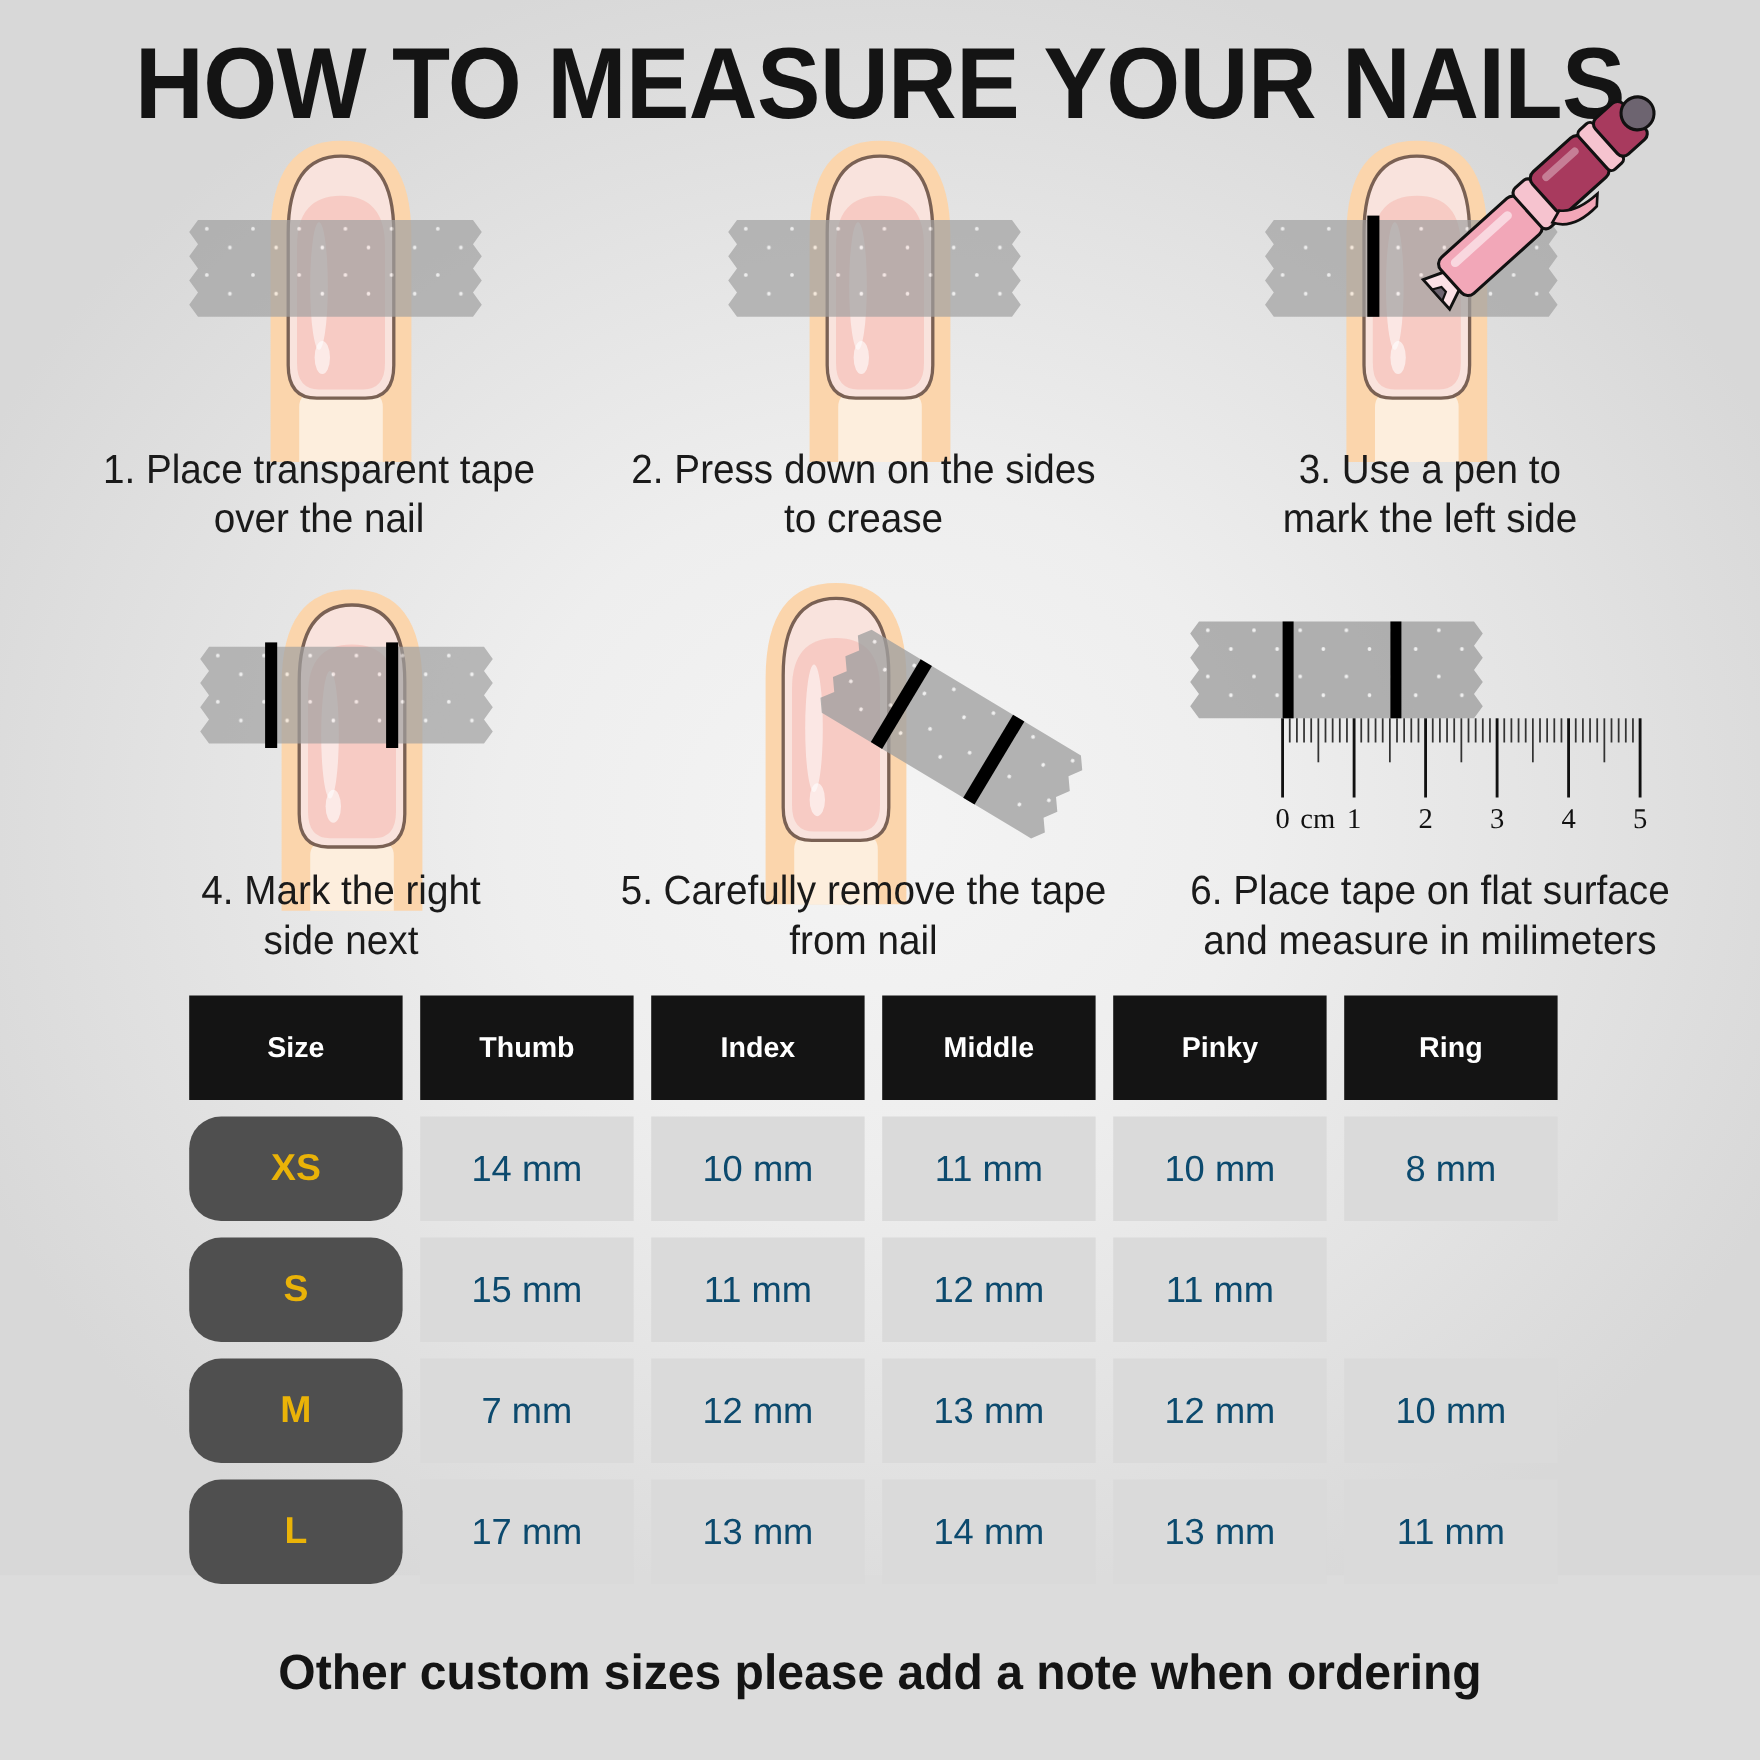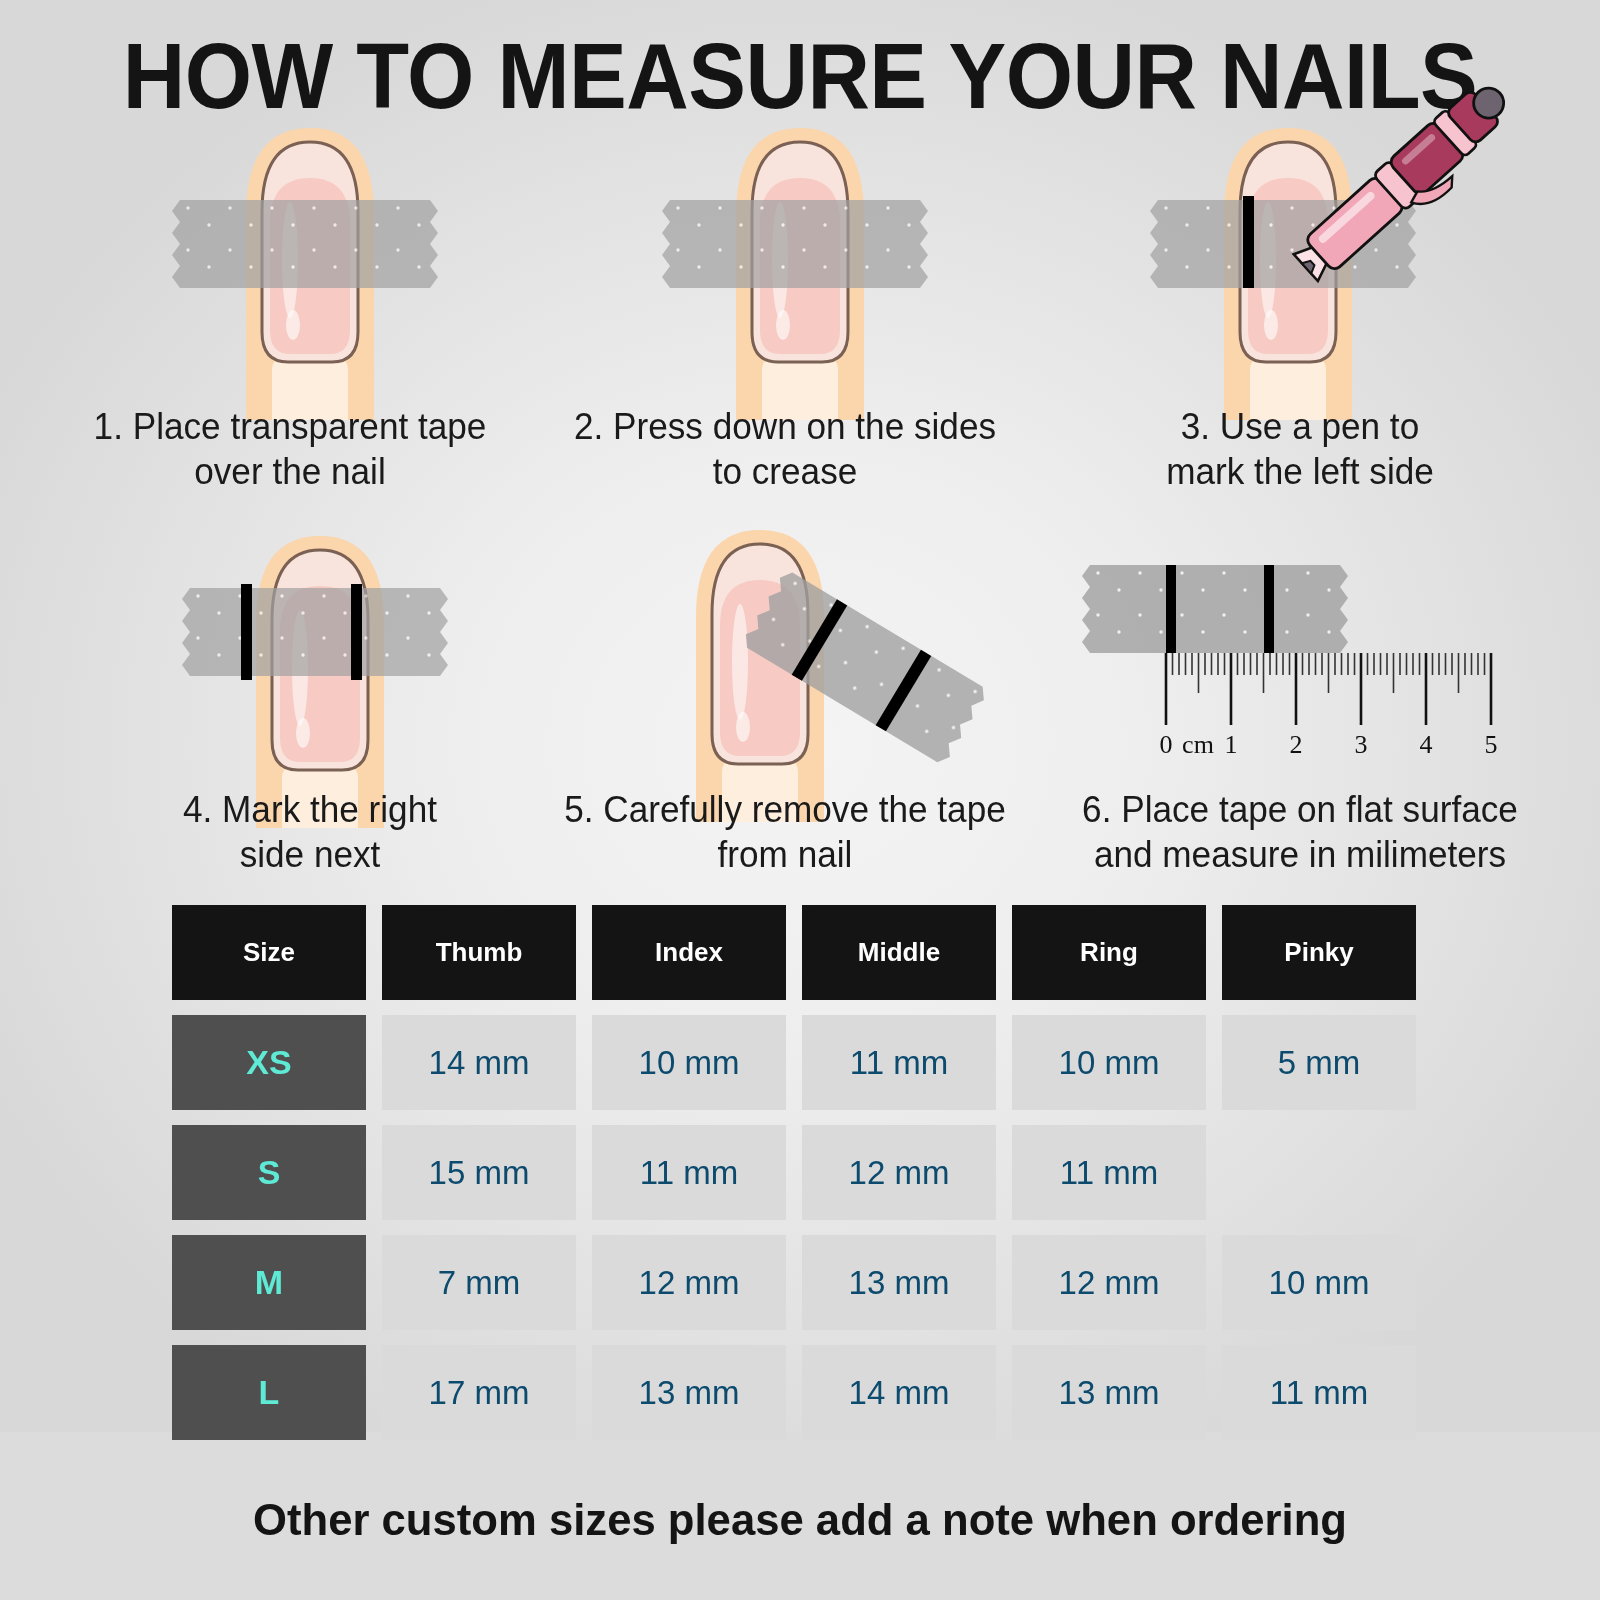--- a/index.html
+++ b/index.html
@@ -48,21 +48,21 @@
   .trow{display:flex;gap:16px;margin-bottom:15px;}
   .trow:last-child{margin-bottom:0;}
   .cell{
     height:95px;
     display:flex;align-items:center;justify-content:center;
     font-size:33px;
     color:#1d1d1d;
     font-family:"Liberation Sans", sans-serif;
   }
   .hdr{background:#141414;color:#ffffff;font-weight:700;font-size:26px;}
-  .sizecell{background:#4f4f4f;color:#5eead4;font-weight:700;font-size:34px;}
+  .sizecell{background:#4f4f4f;color:#eab308;font-weight:700;font-size:34px;border-radius:29px;}
   .datacell{background:#dadada;color:#0c4a6e;font-weight:400;text-align:center;}
   
   .trow .col0{width:194px;}
   .trow .col1{width:194px;}
   .trow .col2{width:194px;}
   .trow .col3{width:194px;}
   .trow .col4{width:194px;}
   .trow .col5{width:194px;}
 
   
@@ -302,31 +302,31 @@
       <div>and measure in milimeters</div>
     </div>
   </div>
 
   <div id="table">
     <div class="trow" id="header-row">
         <div class="cell hdr col0">Size</div>
         <div class="cell hdr col1">Thumb</div>
         <div class="cell hdr col2">Index</div>
         <div class="cell hdr col3">Middle</div>
+        <div class="cell hdr col5">Pinky</div>
         <div class="cell hdr col4">Ring</div>
-        <div class="cell hdr col5">Pinky</div>
       </div>
     <div id="body-rows">
         <div class="trow">
           <div class="cell sizecell col0">XS</div>
           <div class="cell datacell col1">14 mm</div>
           <div class="cell datacell col2">10 mm</div>
           <div class="cell datacell col3">11 mm</div>
           <div class="cell datacell col4">10 mm</div>
-          <div class="cell datacell col5">5 mm</div>
+          <div class="cell datacell col5">8 mm</div>
         </div>
         <div class="trow">
           <div class="cell sizecell col0">S</div>
           <div class="cell datacell col1">15 mm</div>
           <div class="cell datacell col2">11 mm</div>
           <div class="cell datacell col3">12 mm</div>
           <div class="cell datacell col4">11 mm</div>
         </div>
         <div class="trow">
           <div class="cell sizecell col0">M</div>

